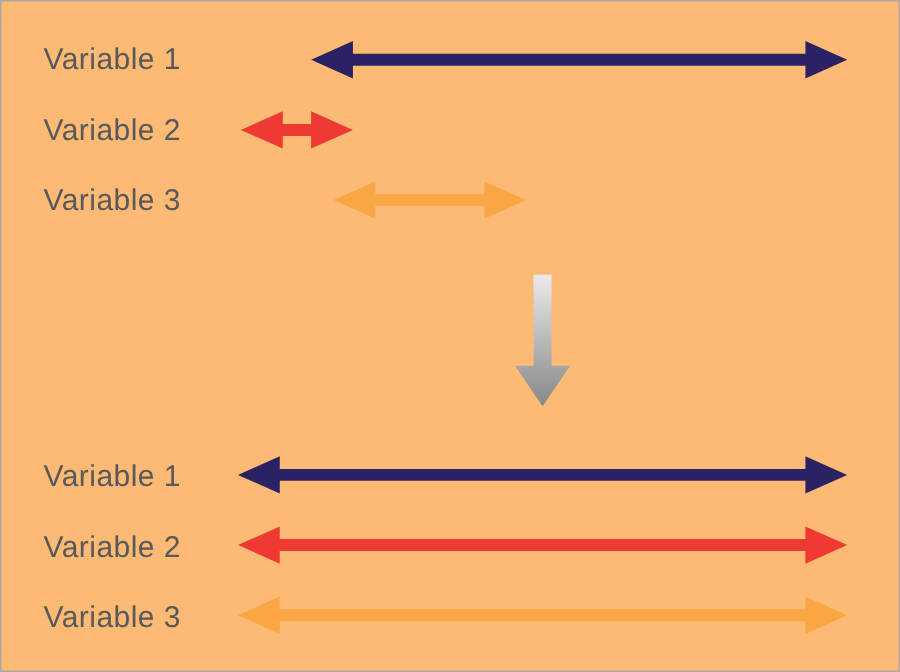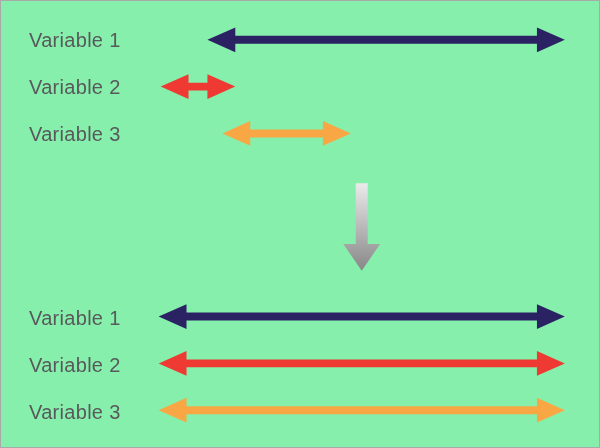--- a/index.html
+++ b/index.html
@@ -7,21 +7,21 @@
     padding: 0;
     background: #ffffff;
     font-family: "Liberation Sans", "DejaVu Sans", sans-serif;
   }
   .frame {
     position: relative;
     width: 600px;
     height: 448px;
     box-sizing: border-box;
     border: 1px solid #a9a9a9;
-    background: #86efac;
+    background: #fdba74;
     overflow: hidden;
   }
   .arrow-layer {
     position: absolute;
     left: 0;
     top: 0;
     width: 100%;
     height: 100%;
   }
   .var-label {

